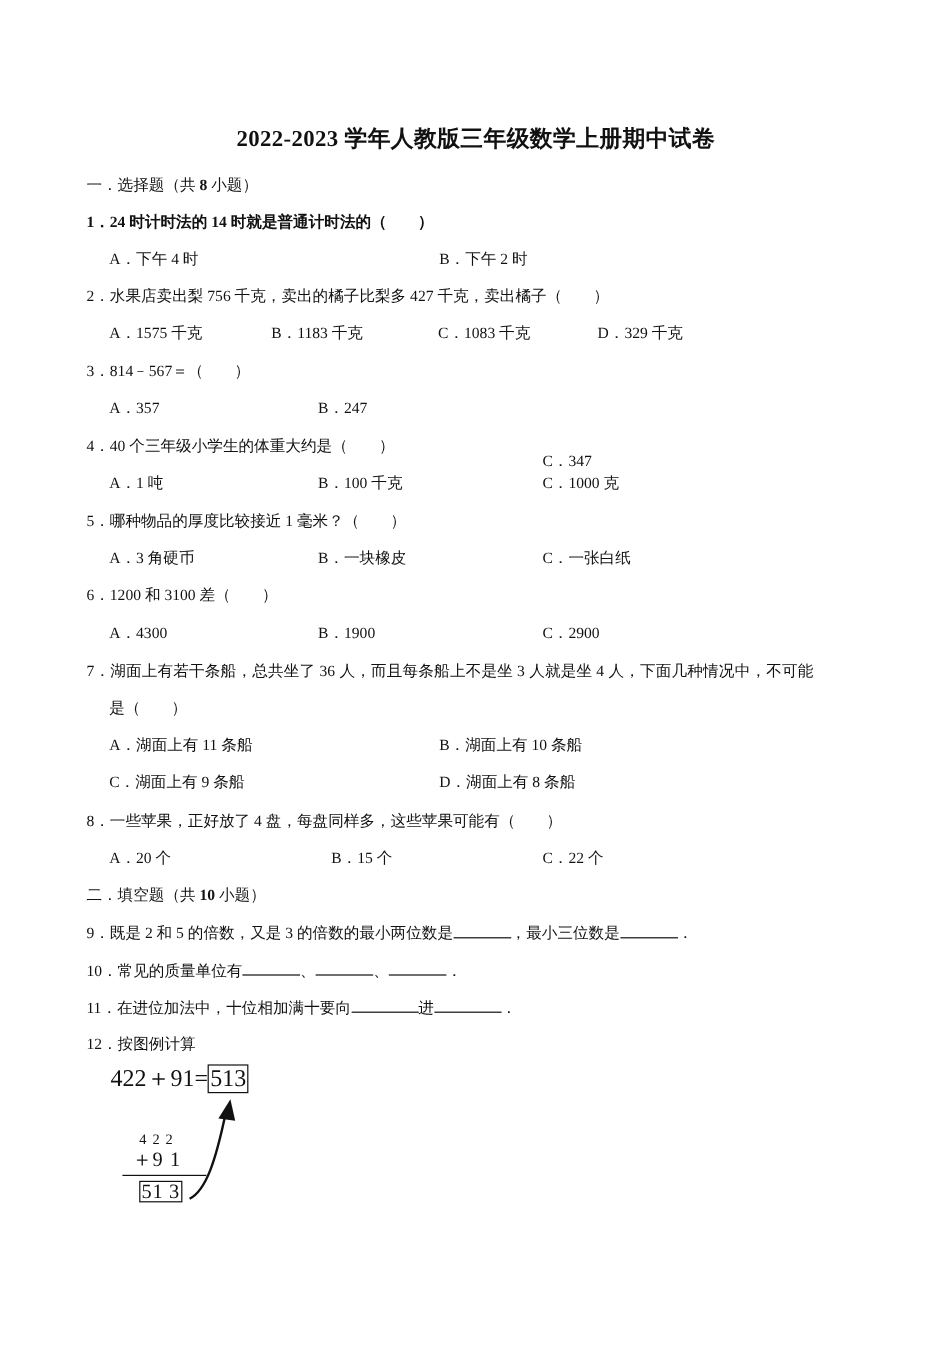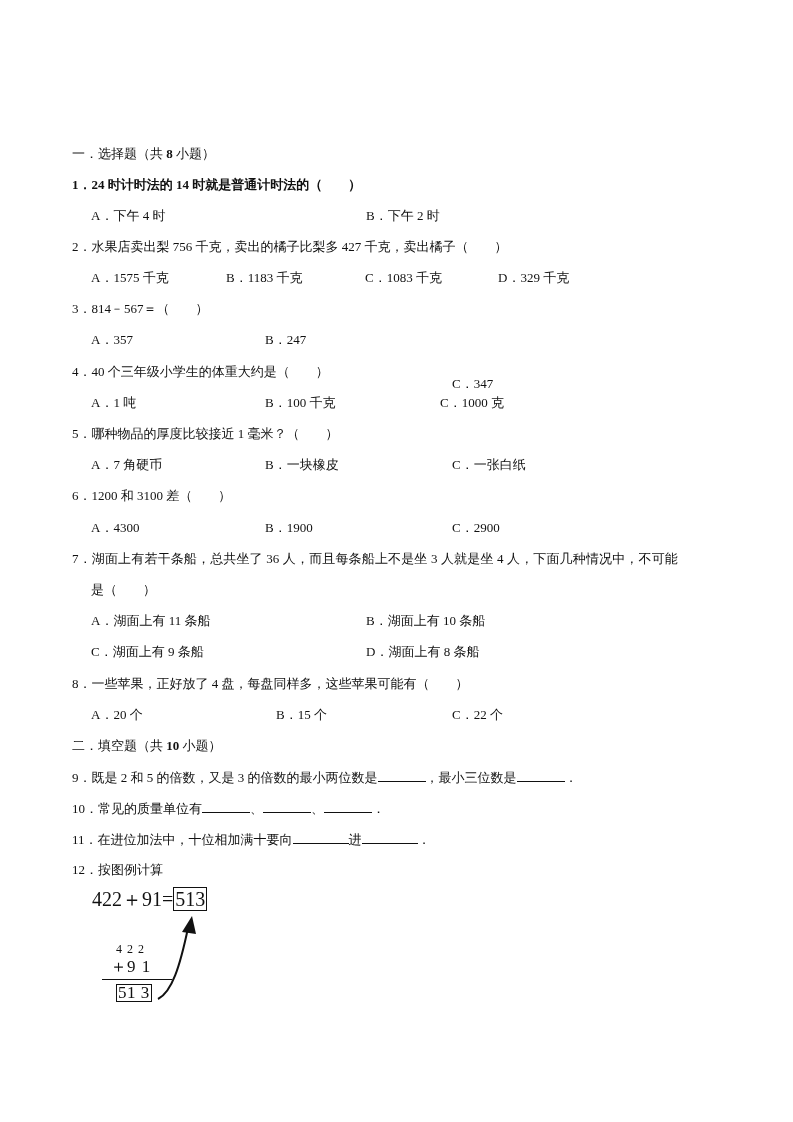--- a/index.html
+++ b/index.html
@@ -13,20 +13,21 @@
     .sec b { font-weight: bold; }
     .opt { position: absolute; font-size: 13px; white-space: nowrap; line-height: 18px; }
     .blank { display: inline-block; border-bottom: 1px solid #111; height: 13px; vertical-align: baseline; }
     .fig { position: absolute; left: 88px; top: 886px; width: 125px; height: 125px; }
   </style>
 </head>
 <body>
 
 <div class="page">
 
+  <div class="title">2022-2023 学年人教版三年级数学上册期中试卷</div>
 
   <div class="line sec" style="left:72px; top:145px;">
     <span>一．选择题（共 </span><b>8</b><span> 小题）</span>
   </div>
 
   <div class="line" style="left:72px; top:176px;font-weight:bold;">1．24 时计时法的 14 时就是普通计时法的（　　）</div>
   <div class="opt" style="left:91px; top:207px;">A．下午 4 时</div>
   <div class="opt" style="left:366px; top:207px;">B．下午 2 时</div>
 
   <div class="line" style="left:72px; top:238px;">2．水果店卖出梨 756 千克，卖出的橘子比梨多 427 千克，卖出橘子（　　）</div>
@@ -36,24 +37,24 @@
   <div class="opt" style="left:498px; top:269px;">D．329 千克</div>
 
   <div class="line" style="left:72px; top:300px;">3．814﹣567＝（　　）</div>
   <div class="opt" style="left:91px; top:331px;">A．357</div>
   <div class="opt" style="left:265px; top:331px;">B．247</div>
   <div class="opt" style="left:452px; top:331px;margin-top:44px;">C．347</div>
 
   <div class="line" style="left:72px; top:363px;">4．40 个三年级小学生的体重大约是（　　）</div>
   <div class="opt" style="left:91px; top:394px;">A．1 吨</div>
   <div class="opt" style="left:265px; top:394px;">B．100 千克</div>
-  <div class="opt" style="left:440px; top:394px;">C．1000 克</div>
+  <div class="opt" style="left:452px; top:394px;">C．1000 克</div>
 
   <div class="line" style="left:72px; top:425px;">5．哪种物品的厚度比较接近 1 毫米？（　　）</div>
-  <div class="opt" style="left:91px; top:456px;">A．7 角硬币</div>
+  <div class="opt" style="left:91px; top:456px;">A．3 角硬币</div>
   <div class="opt" style="left:265px; top:456px;">B．一块橡皮</div>
   <div class="opt" style="left:452px; top:456px;">C．一张白纸</div>
 
   <div class="line" style="left:72px; top:487px;">6．1200 和 3100 差（　　）</div>
   <div class="opt" style="left:91px; top:519px;">A．4300</div>
   <div class="opt" style="left:265px; top:519px;">B．1900</div>
   <div class="opt" style="left:452px; top:519px;">C．2900</div>
 
   <div class="line" style="left:72px; top:550px; letter-spacing:0.15px;">7．湖面上有若干条船，总共坐了 36 人，而且每条船上不是坐 3 人就是坐 4 人，下面几种情况中，不可能</div>
   <div class="line" style="left:91px; top:581px;">是（　　）</div>

